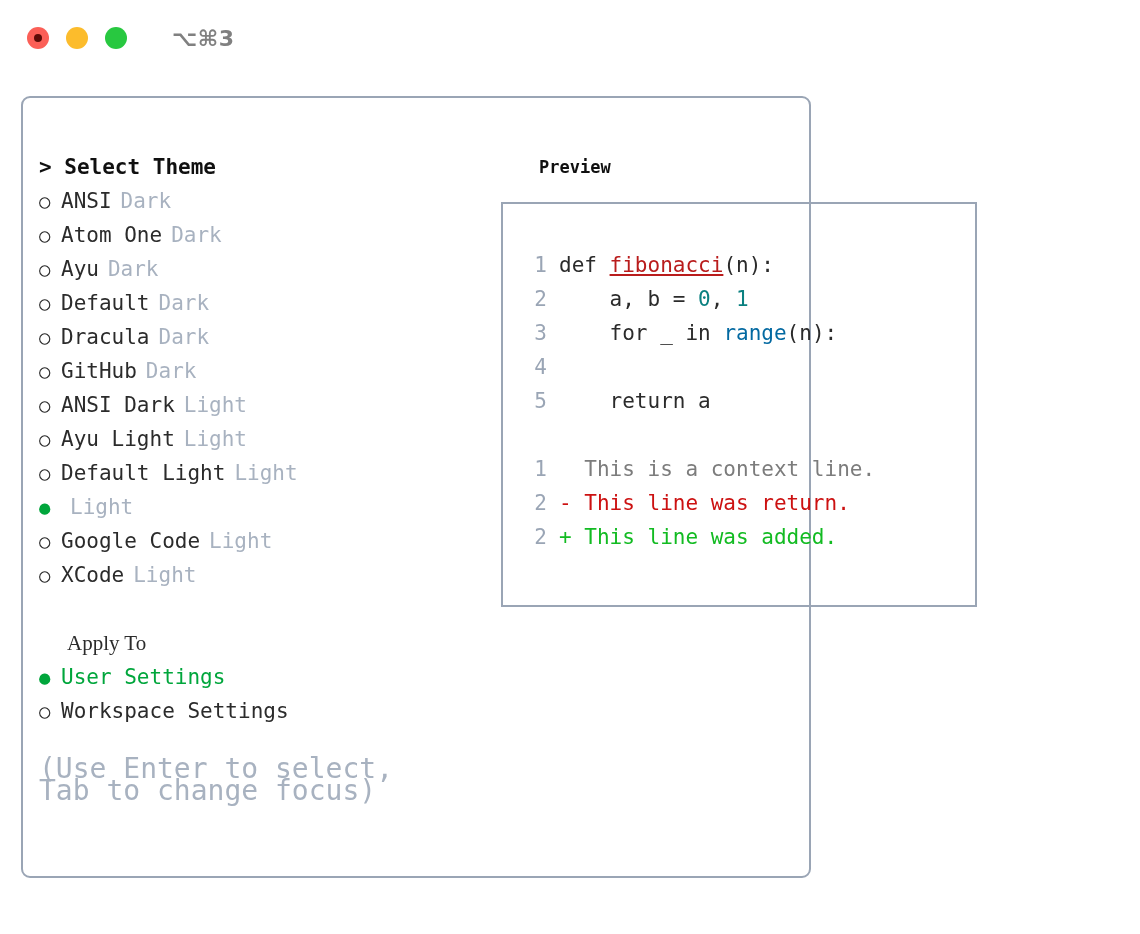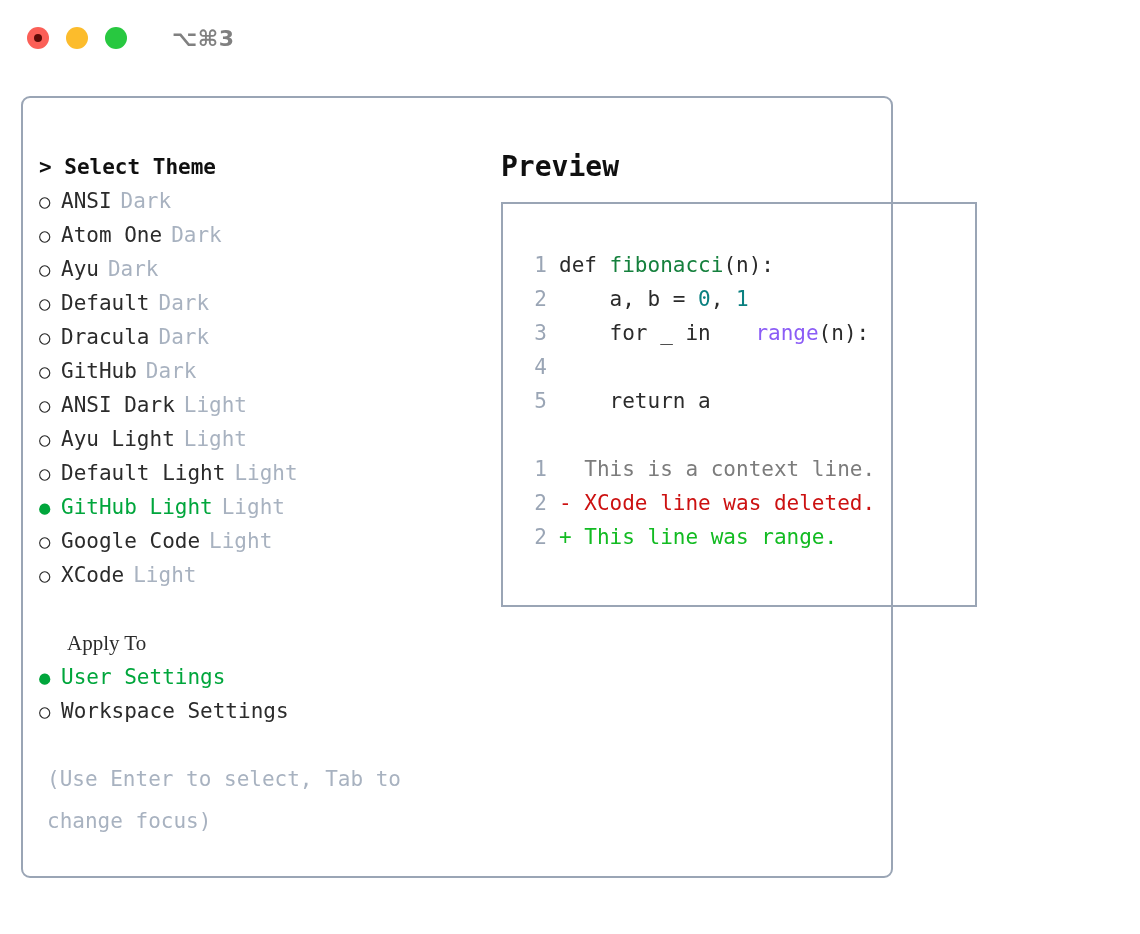--- a/index.html
+++ b/index.html
@@ -52,21 +52,21 @@
     font-size: 22px;
     font-weight: bold;
     letter-spacing: 0.5px;
     font-family: "DejaVu Sans", "Liberation Sans", sans-serif;
   }
 
   
   .panel {
     position: absolute;
     left: 21px; top: 96px;
-    width: 872px; height: 782px;
+    width: 790px; height: 782px;
     border: 2px solid #9aa5b5;
     border-radius: 9px;
     box-sizing: border-box;
   }
 
   
   .left-col {
     position: absolute;
     left: 16px; top: 52px;
     width: 440px;
@@ -106,37 +106,37 @@
     line-height: 34px;
     padding-left: 28px;
     white-space: pre;
     font-family: Liberation Serif, serif;
   }
   .spacer { height: 34px; }
 
   .hint {
     margin-top: 30px;
     color: #a8b2c0;
-    font-size: 21px;
-    line-height: 42px;
+    font-size: 28px;
+    line-height: 22px;
     width: 400px;
-    margin-left: 8px;
   }
 
   
   .right-col {
     position: absolute;
     left: 478px; top: 52px;
     width: 490px;
   }
   .preview-head {
-    font-size: 28px;
+    font-size: 17px;
     font-weight: bold;
     color: #101010;
     line-height: 34px;
+    margin-left: 38px;
   }
   .preview-box {
     margin-top: 18px;
     width: 476px;
     height: 405px;
     border: 2px solid #9aa5b5;
     box-sizing: border-box;
     padding: 44px 0 0 18px;
   }
   .code-line {
@@ -148,23 +148,23 @@
   .lineno {
     color: #9aa5b5;
     width: 26px;
     flex: 0 0 26px;
     text-align: right;
     margin-right: 12px;
   }
   .code-text { color: #2b2b2b; text-align: center; }
   .blank-line { height: 34px; }
 
-  .tok-fn   { color: #15803d; }
+  .tok-fn   { color: #b91c1c; text-decoration: underline; }
   .tok-num  { color: #0a8080; }
-  .tok-call { color: #8b5cf6; margin-left: 32px; }
+  .tok-call { color: #0369a1; }
 
   .diff-ctx { color: #7c7c7c; }
   .diff-del { color: #cc1111; }
   .diff-add { color: #12bb22; }
 </style>
 </head>
 <body>
 
 <div class="titlebar">
   <div class="lights">
@@ -184,21 +184,21 @@
     <div id="theme-list">
         <div class="opt-row"><span class="bullet">○</span><span class="opt-label">ANSI</span><span class="opt-tag">Dark</span></div>
         <div class="opt-row"><span class="bullet">○</span><span class="opt-label">Atom One</span><span class="opt-tag">Dark</span></div>
         <div class="opt-row"><span class="bullet">○</span><span class="opt-label">Ayu</span><span class="opt-tag">Dark</span></div>
         <div class="opt-row"><span class="bullet">○</span><span class="opt-label">Default</span><span class="opt-tag">Dark</span></div>
         <div class="opt-row"><span class="bullet">○</span><span class="opt-label">Dracula</span><span class="opt-tag">Dark</span></div>
         <div class="opt-row"><span class="bullet">○</span><span class="opt-label">GitHub</span><span class="opt-tag">Dark</span></div>
         <div class="opt-row"><span class="bullet">○</span><span class="opt-label">ANSI Dark</span><span class="opt-tag">Light</span></div>
         <div class="opt-row"><span class="bullet">○</span><span class="opt-label">Ayu Light</span><span class="opt-tag">Light</span></div>
         <div class="opt-row"><span class="bullet">○</span><span class="opt-label">Default Light</span><span class="opt-tag">Light</span></div>
-        <div class="opt-row selected"><span class="bullet sel">●</span><span class="opt-label">GitHub Light</span><span class="opt-tag">Light</span></div>
+        <div class="opt-row selected"><span class="bullet sel">●</span><span class="opt-tag">Light</span></div>
         <div class="opt-row"><span class="bullet">○</span><span class="opt-label">Google Code</span><span class="opt-tag">Light</span></div>
         <div class="opt-row"><span class="bullet">○</span><span class="opt-label">XCode</span><span class="opt-tag">Light</span></div>
       </div>
 
     <div class="spacer"></div>
 
     <div class="applyto-head">Apply To</div>
     <div id="apply-list">
         <div class="opt-row selected"><span class="bullet sel">●</span><span class="opt-label">User Settings</span></div>
         <div class="opt-row"><span class="bullet">○</span><span class="opt-label">Workspace Settings</span></div>
@@ -213,19 +213,19 @@
       <div id="code-block">
           <div class="code-line"><span class="lineno">1</span><span><span class="code-text">def </span><span class="tok-fn">fibonacci</span><span class="code-text">(n):</span></span></div>
           <div class="code-line"><span class="lineno">2</span><span><span class="code-text">    a, b = </span><span class="tok-num">0</span><span class="code-text">, </span><span class="tok-num">1</span></span></div>
           <div class="code-line"><span class="lineno">3</span><span><span class="code-text">    for _ in </span><span class="tok-call">range</span><span class="code-text">(n):</span></span></div>
           <div class="code-line"><span class="lineno">4</span></div>
           <div class="code-line"><span class="lineno">5</span><span><span class="code-text">    return a</span></span></div>
         </div>
       <div class="blank-line"></div>
       <div id="diff-block">
           <div class="code-line"><span class="lineno">1</span><span class="diff-ctx"> </span><span class="diff-ctx"> This is a context line.</span></div>
-          <div class="code-line"><span class="lineno">2</span><span class="diff-del">-</span><span class="diff-del"> XCode line was deleted.</span></div>
-          <div class="code-line"><span class="lineno">2</span><span class="diff-add">+</span><span class="diff-add"> This line was range.</span></div>
+          <div class="code-line"><span class="lineno">2</span><span class="diff-del">-</span><span class="diff-del"> This line was return.</span></div>
+          <div class="code-line"><span class="lineno">2</span><span class="diff-add">+</span><span class="diff-add"> This line was added.</span></div>
         </div>
     </div>
   </div>
 
 </div>
 
 </body></html>

